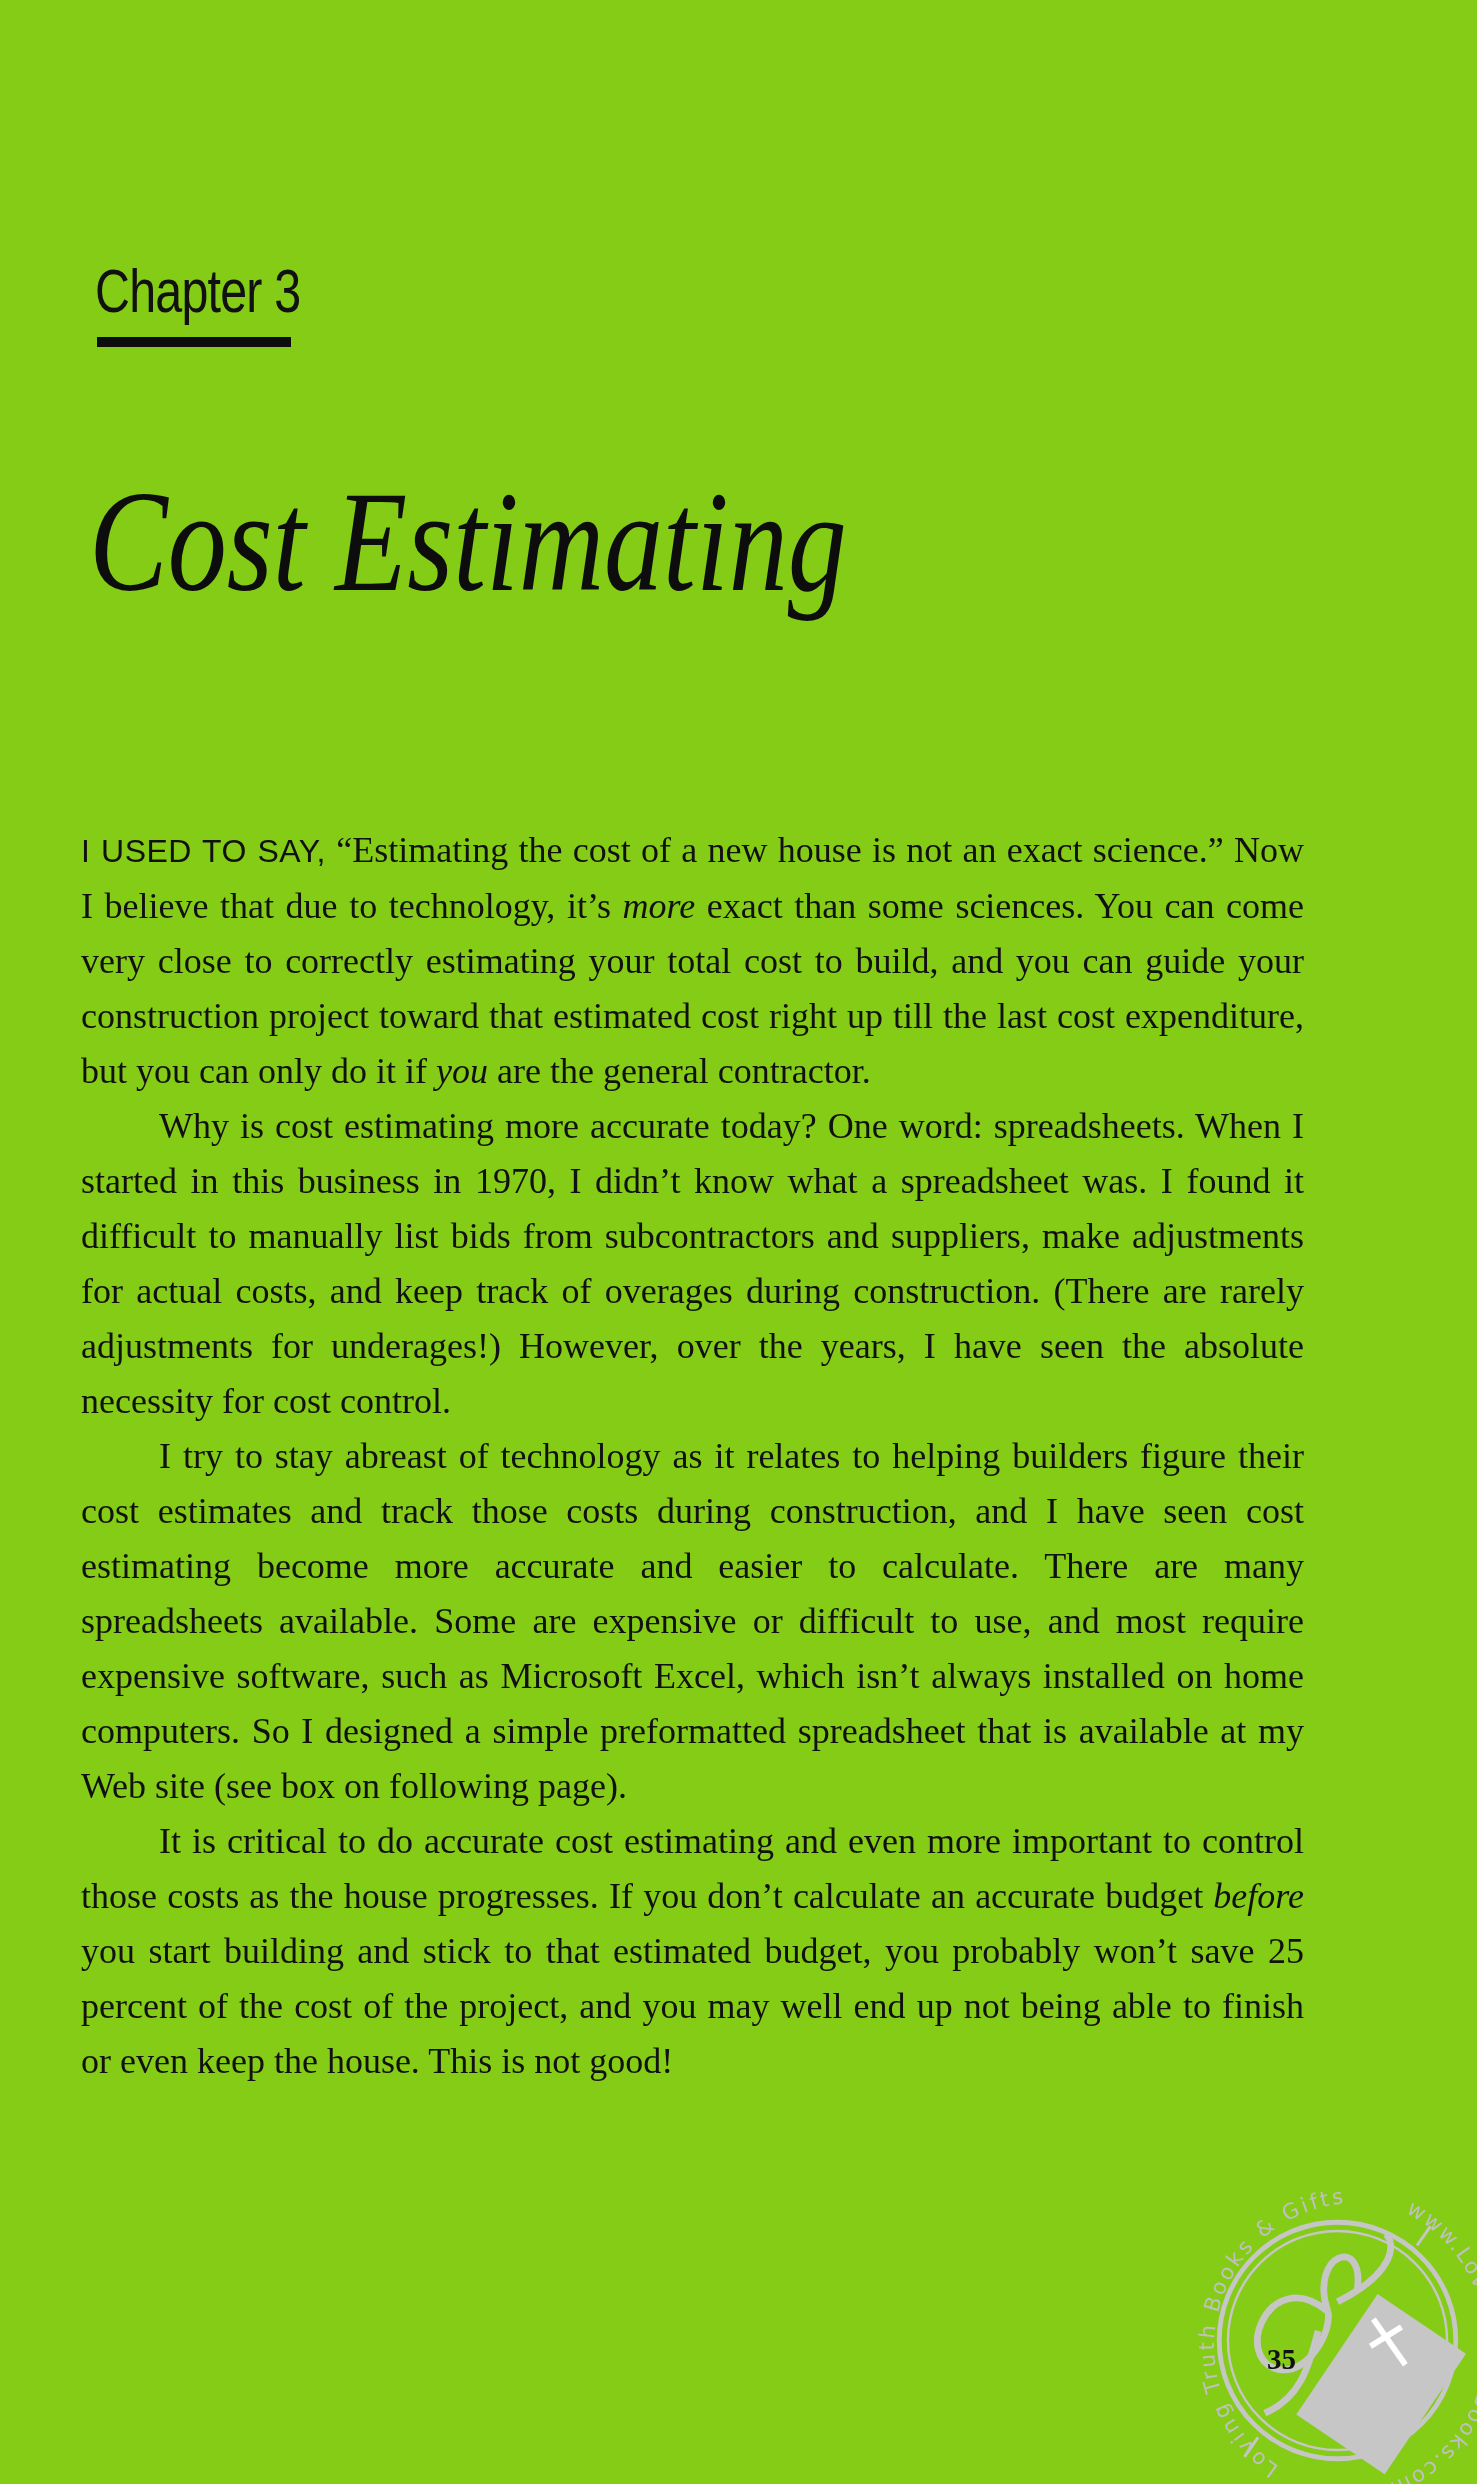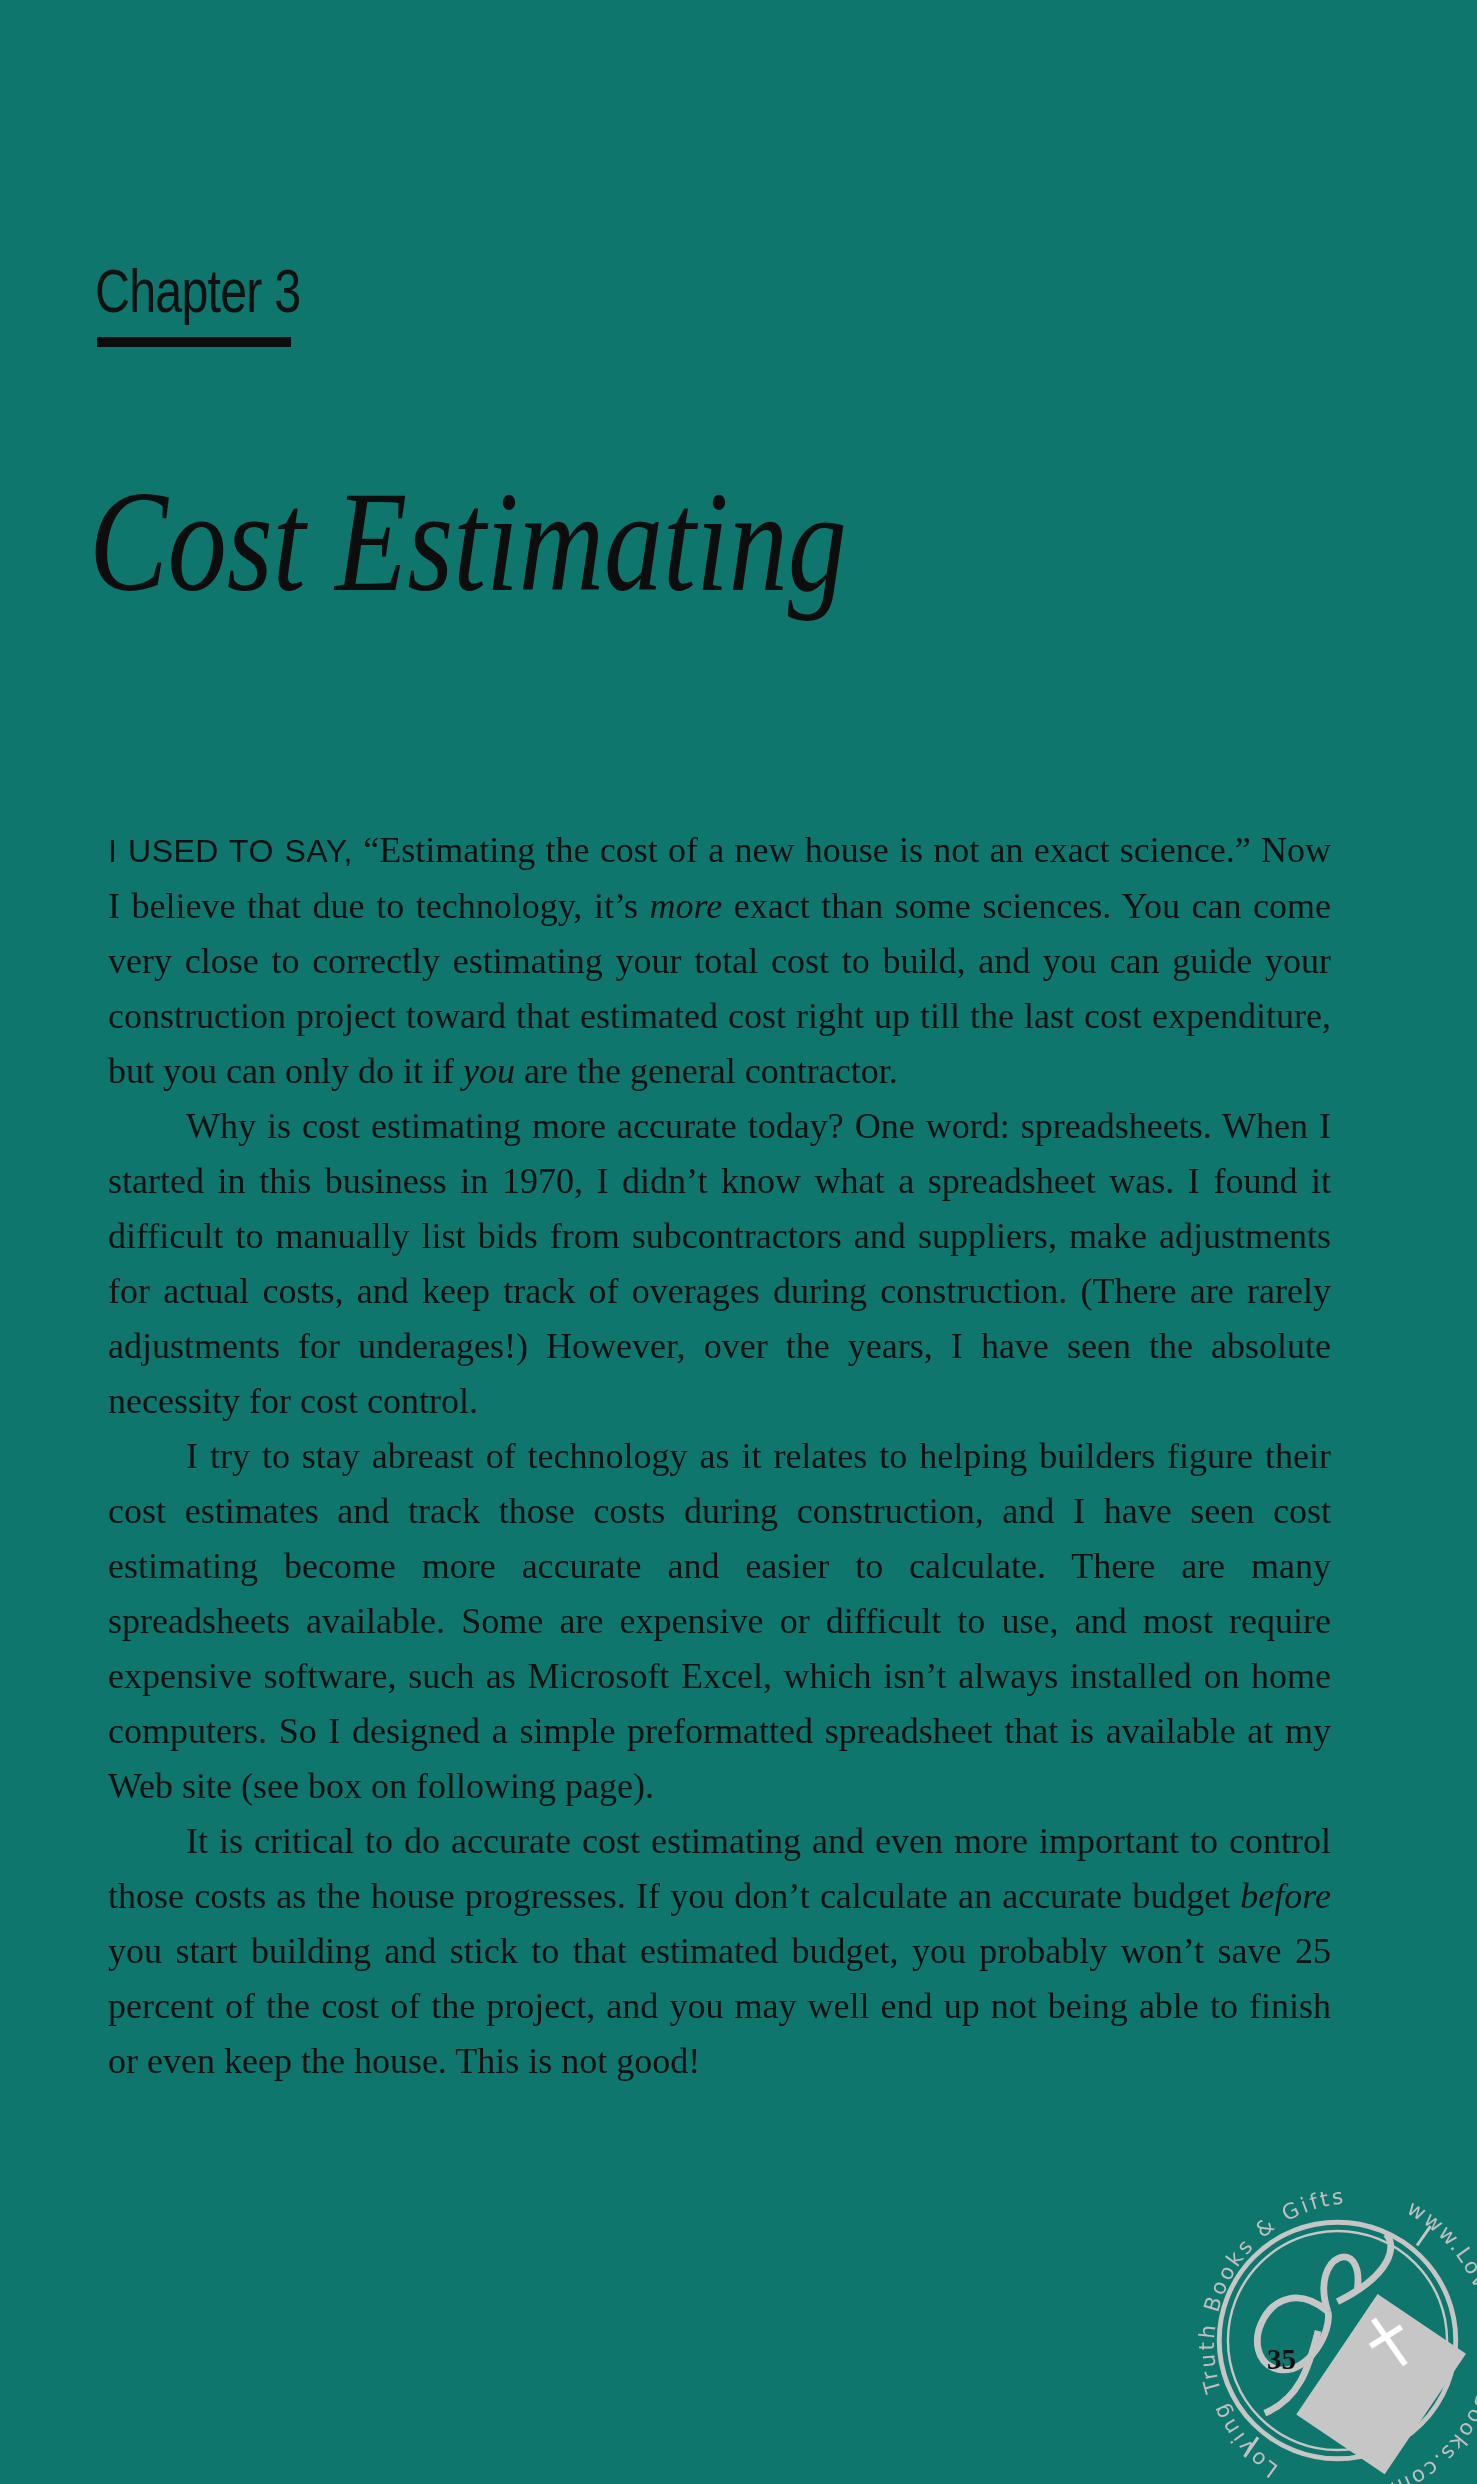--- a/index.html
+++ b/index.html
@@ -1,38 +1,38 @@
 <!DOCTYPE html>
 <html><head>
 <meta charset="utf-8">
 <style>
   html, body { margin: 0; padding: 0; background: #ffffff; }
   body { width: 1478px; height: 2484px; position: relative; overflow: hidden; color: #111111; }
-  .page { position: absolute; left: 0; top: 0; width: 1478px; height: 2484px; background: #0f766e; }
+  .page { position: absolute; left: 0; top: 0; width: 1478px; height: 2484px; background: #84cc16; }
 
   .chapter-label {
     position: absolute; left: 95px; top: 260px;
     font-family: "Liberation Sans", sans-serif;
     font-size: 62px; line-height: 62px; letter-spacing: -1px;
     transform: scaleX(0.78); transform-origin: left top;
     color: #111;
   }
   .chapter-rule {
     position: absolute; left: 97px; top: 337px; width: 194px; height: 9.7px; background: #0d0d0d;
   }
   .title {
     position: absolute; left: 89px; top: 464px;
     font-family: "Liberation Serif", serif; font-style: italic;
     font-size: 144px; line-height: 155px; white-space: nowrap;
     transform: scaleX(0.82); transform-origin: left top;
     color: #0d0d0d;
   }
 
   .body-text {
-    position: absolute; left: 108px; top: 823px; width: 1223px;
+    position: absolute; left: 81px; top: 823px; width: 1223px;
     font-family: "Liberation Serif", serif;
     font-size: 36px; line-height: 55px;
     text-align: justify; color: #111;
   }
   .body-text p { margin: 0; text-indent: 78px; }
   .body-text p.first { text-indent: 0; }
   .lead-caps {
     font-family: "Liberation Sans", sans-serif; font-size: 32px; letter-spacing: 0.5px;
   }
   .body-text em { font-style: italic; }

